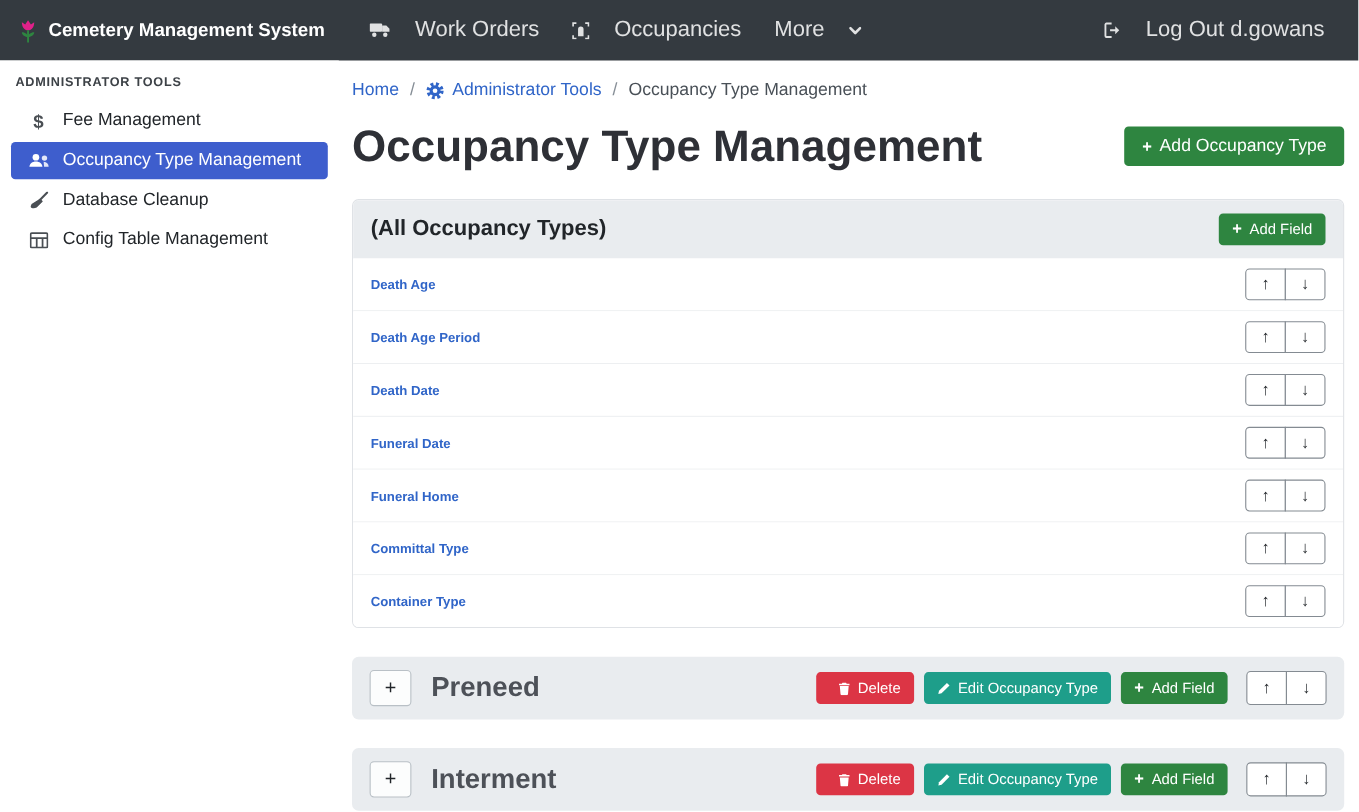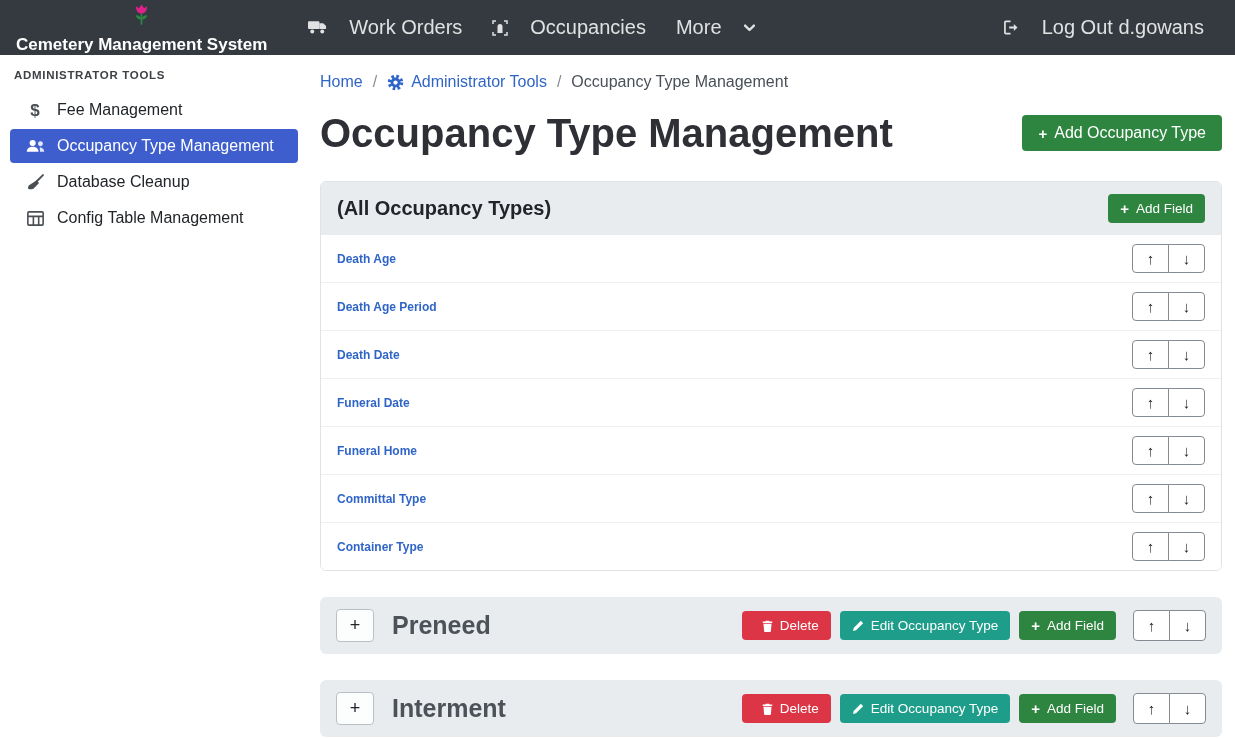--- a/index.html
+++ b/index.html
@@ -2,21 +2,21 @@
 <html style="--dark: #343a40; --primary: #3e5ecd; --link: #3065c8; --green: #2e8540; --red: #dc3545; --teal: #1e9e8a; --header_bg: #e9ecef;"><head>
 <meta charset="utf-8">
 <style>
   * { box-sizing: border-box; margin: 0; padding: 0; }
   html,body { width:1235px; height:738px; overflow:hidden;
     font-family:"Liberation Sans", sans-serif; background:#fff; color:#212529; }
 
   
   .navbar { height:55px; background:var(--dark,#343a40); display:flex; align-items:center;
     padding:0 16px; color:#fff; }
-  .brand { display:flex; align-items:center; gap:9px; font-weight:700; font-size:17px; color:#fff; margin-right:26px; white-space:nowrap;flex-direction:column; }
+  .brand { display:flex; align-items:center; gap:9px; font-weight:700; font-size:17px; color:#fff; margin-right:26px; white-space:nowrap; }
   .nav-links { display:flex; align-items:center; }
   .nav-link { display:flex; align-items:center; gap:22px; color:rgba(255,255,255,.85);
     font-size:20px; padding:8px 15px; text-decoration:none; cursor:pointer; white-space:nowrap; }
   .nav-icon { display:inline-flex; align-items:center; }
   .logout { margin-left:auto; }
 
   
   .layout { display:flex; height:716px; }
   .sidebar { width:308px; flex:0 0 308px; padding-top:14px; background:#fff; }
   .sidebar-heading { padding:0 14px 10px; font-size:11.5px; font-weight:700; letter-spacing:.06em; color:#3d4247; }

